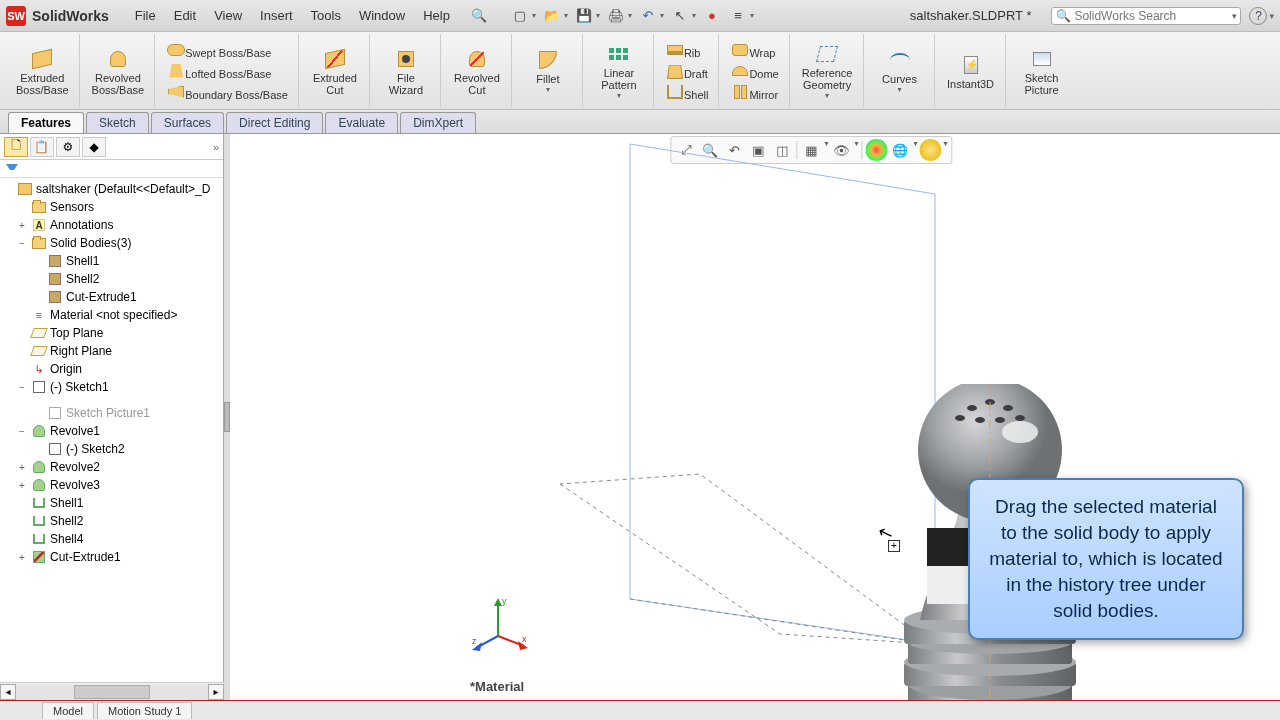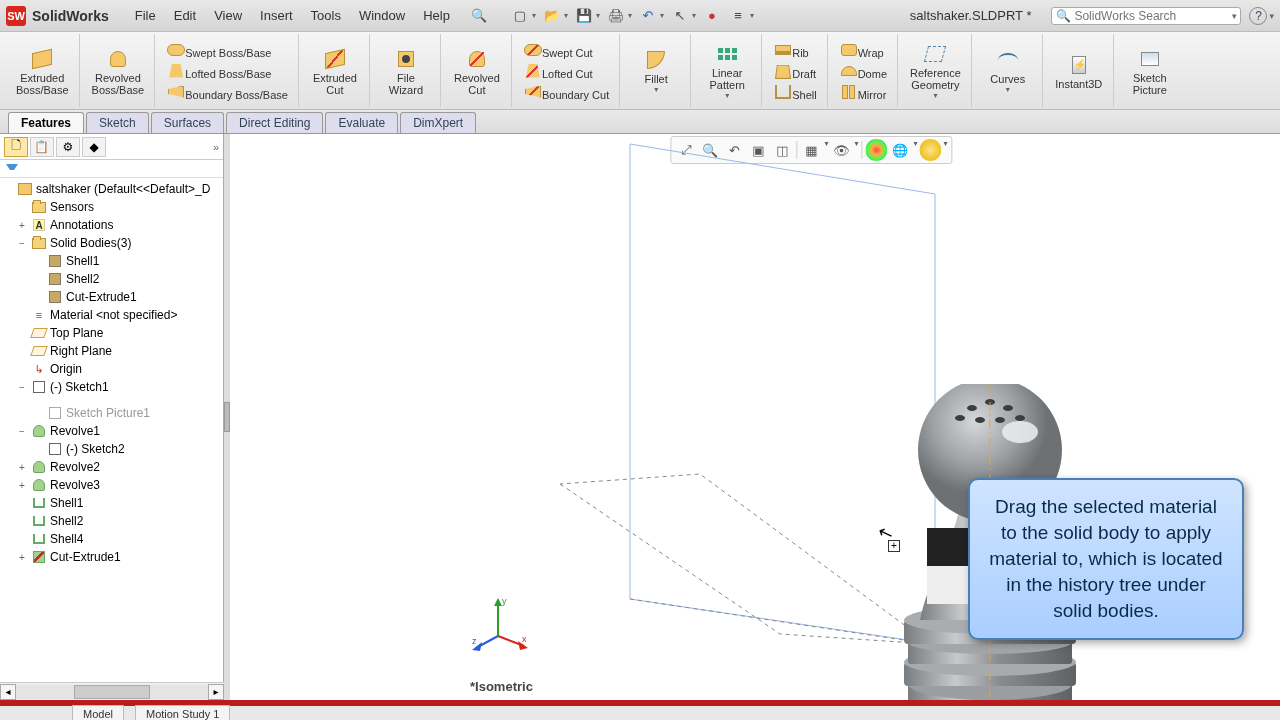--- a/index.html
+++ b/index.html
@@ -126,21 +126,21 @@
 .tooltip-bubble { position:absolute; right:36px; bottom:60px; width:276px; background:linear-gradient(#cfe4ff,#a9ceff); border:2px solid #4a7fb5; border-radius:10px; padding:14px 16px; box-shadow:3px 3px 8px rgba(0,0,0,0.35); }
 .tooltip-bubble p { font-size:19px; color:#0a2a4a; text-align:center; line-height:26px;}
 
 
 .hscroll { position:absolute; left:0; bottom:0; width:224px; height:18px; background:#eee; border-top:1px solid #ccc; display:flex; align-items:center;}
 .hscroll .btn{width:16px;height:16px;border:1px solid #aaa;background:#f5f5f5;text-align:center;font-size:10px;line-height:14px;}
 .hscroll .track{flex:1;height:14px;background:#e4e4e4;position:relative;}
 .hscroll .thumb{position:absolute;left:30%;width:40%;height:100%;background:#ccc;border:1px solid #aaa;}
 
 
-.bottom-tabs { height:20px; background:#e8e8e8; border-top:6px solid #b91c1c; display:flex; align-items:center; font-size:11px; padding-left:72px; gap:11px;}
+.bottom-tabs { height:20px; background:#e8e8e8; border-top:1px solid #b91c1c; display:flex; align-items:center; font-size:11px; padding-left:42px; gap:3px;}
 .bottom-tabs .btab{padding:2px 10px;border:1px solid #bbb;border-bottom:none;background:#f4f4f4;color:#333;}
 </style>
 </head>
 <body>
 
 <div class="titlebar">
   <div class="logo">SW</div>
   <div class="appname">SolidWorks</div>
   <div class="menus">
     <span>File</span>
@@ -241,42 +241,20 @@
   </div>
   <div class="group">
     <div class="vbtn">
         <div class="ric">
           <div class="i-revolve i-cut"></div>
         </div>
         <div class="lbl" style="white-space:pre-line">Revolved
 Cut</div>
       </div>
   </div>
-  <div class="group" style="align-items:flex-start">
-    <div class="stack">
-      <div class="srow">
-          <div class="ric">
-            <div class="i-swept i-cut"></div>
-          </div>
-          <span>Swept Cut</span>
-        </div>
-      <div class="srow">
-          <div class="ric">
-            <div class="i-loft i-cut"></div>
-          </div>
-          <span>Lofted Cut</span>
-        </div>
-      <div class="srow">
-          <div class="ric">
-            <div class="i-boundary i-cut"></div>
-          </div>
-          <span>Boundary Cut</span>
-        </div>
-    </div>
-  </div>
   <div class="group">
     <div class="vbtn">
         <div class="ric">
           <div class="i-fillet"></div>
         </div>
         <div class="lbl">Fillet</div>
         <span style="font-size:8px;color:#666">▾</span>
       </div>
   </div>
   <div class="group">
@@ -642,21 +620,21 @@
         <polygon points="28,4 24,12 32,12" fill="#2a9d2a"></polygon>
       <line x1="28" y1="42" x2="54" y2="52" stroke="#d9261c" stroke-width="2"></line>
         <polygon points="58,54 48,47 50,56" fill="#d9261c"></polygon>
       <line x1="28" y1="42" x2="6" y2="54" stroke="#2a5bd9" stroke-width="2"></line>
         <polygon points="2,56 12,48 10,57" fill="#2a5bd9"></polygon>
       <text x="32" y="10" font-size="9" fill="#2a9d2a">y</text>
       <text x="52" y="48" font-size="9" fill="#d9261c">x</text>
       <text x="2" y="50" font-size="9" fill="#2a5bd9">z</text>
     </svg>
 
-    <div class="view-label">*Isometric</div>
+    <div class="view-label">*Material</div>
 
     <div class="tooltip-bubble">
       <p>Drag the selected material to the solid body to apply material to, which is located in the history tree under solid bodies.</p>
     </div>
   </div>
 </div>
 
 <div class="bottom-tabs">
   <div class="btab">Model</div>
   <div class="btab">Motion Study 1</div>

